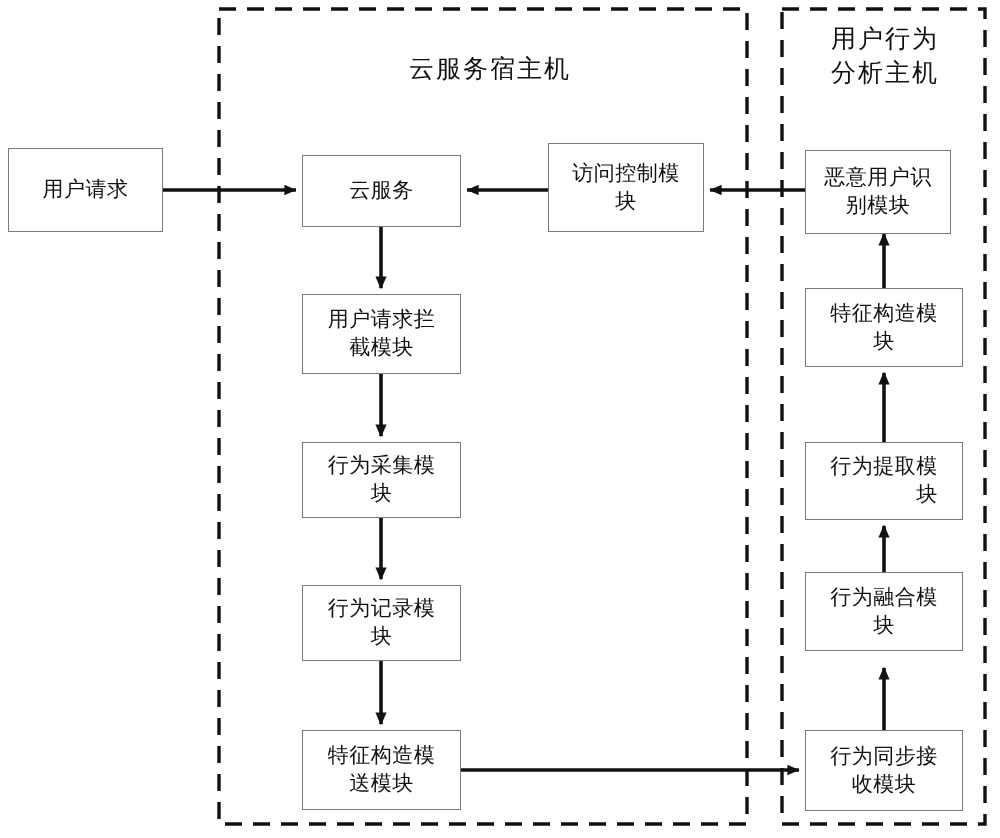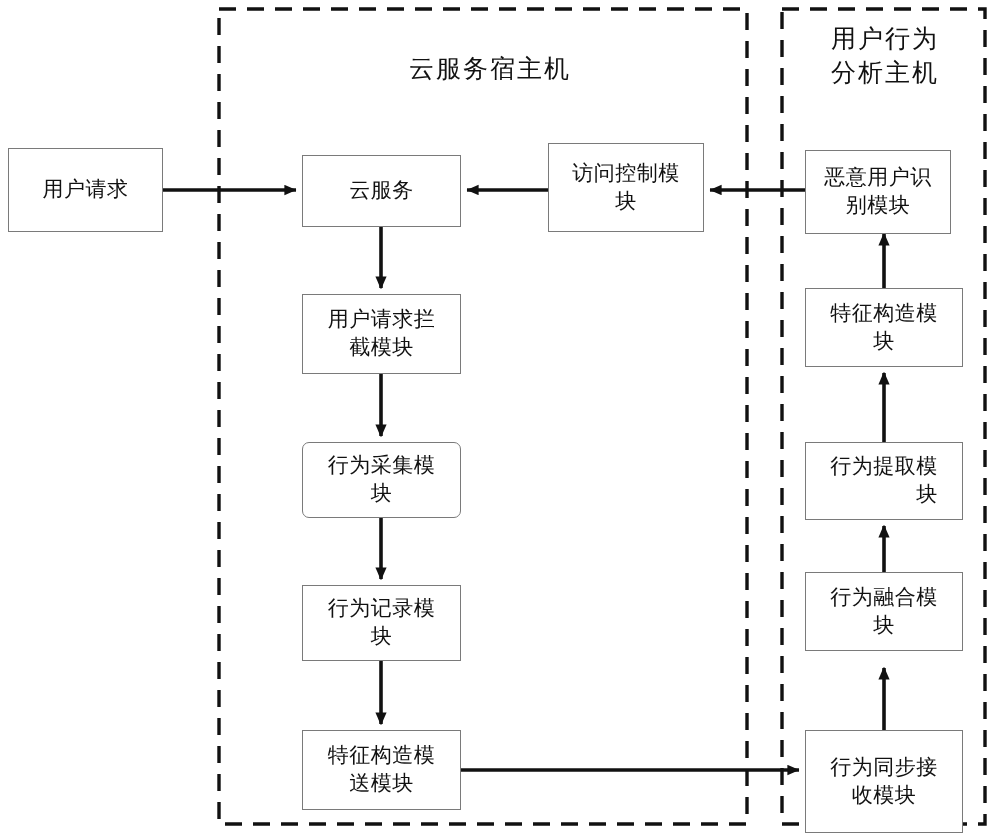--- a/index.html
+++ b/index.html
@@ -128,21 +128,21 @@
   <div class="node" style="left:805px; top:150px; width:146px; height:84px;">
     <span class="node-label">恶意用户识
 别模块</span>
   </div>
 
   <div class="node" style="left:302px; top:294px; width:159px; height:80px;">
     <span class="node-label">用户请求拦
 截模块</span>
   </div>
 
-  <div class="node" style="left:302px; top:442px; width:159px; height:76px;border-radius:7px;">
+  <div class="node" style="left:302px; top:442px; width:159px; height:76px;">
     <span class="node-label">行为采集模
 块</span>
   </div>
 
   <div class="node" style="left:302px; top:585px; width:159px; height:76px;">
     <span class="node-label">行为记录模
 块</span>
   </div>
 
   <div class="node" style="left:302px; top:730px; width:159px; height:80px;">
@@ -158,18 +158,18 @@
   <div class="node" style="left:805px; top:442px; width:158px; height:78px;text-align:right;">
     <span class="node-label">行为提取模
 块</span>
   </div>
 
   <div class="node" style="left:805px; top:572px; width:158px; height:79px;">
     <span class="node-label">行为融合模
 块</span>
   </div>
 
-  <div class="node" style="left:805px; top:730px; width:158px; height:103px;">
+  <div class="node" style="left:805px; top:730px; width:158px; height:81px;">
     <span class="node-label">行为同步接
 收模块</span>
   </div>
 
 </div>
 
 </body></html>

